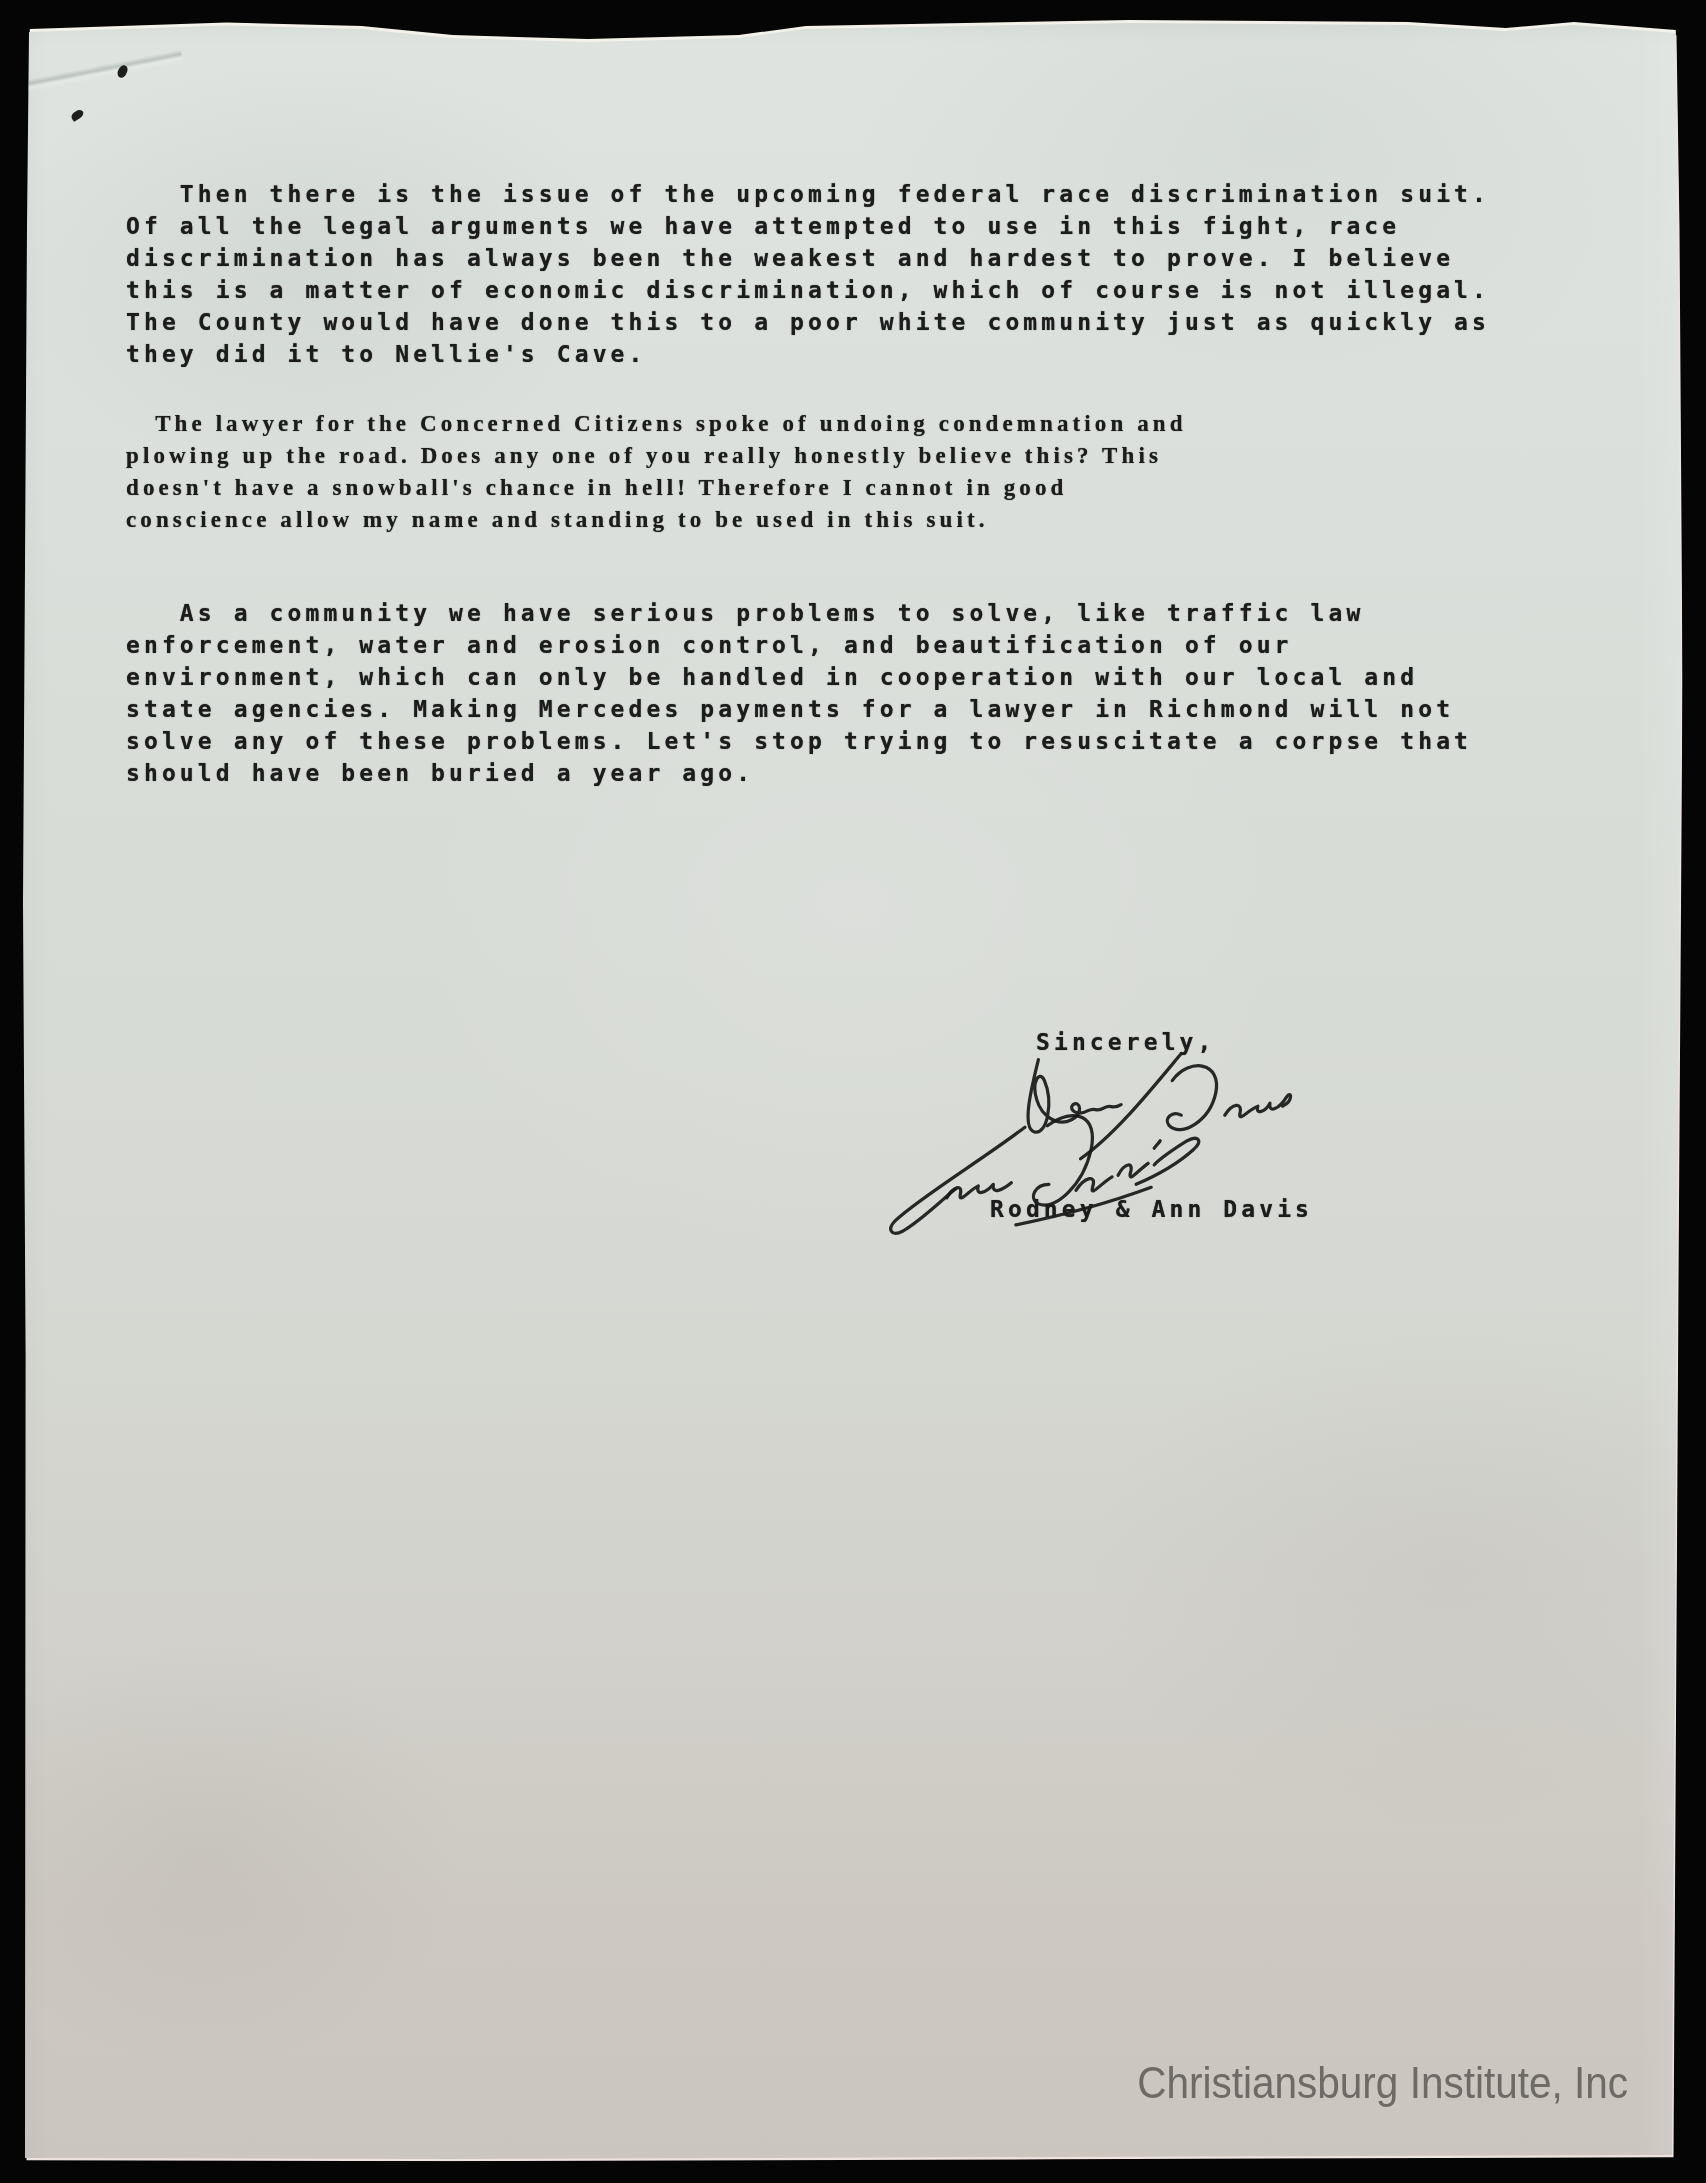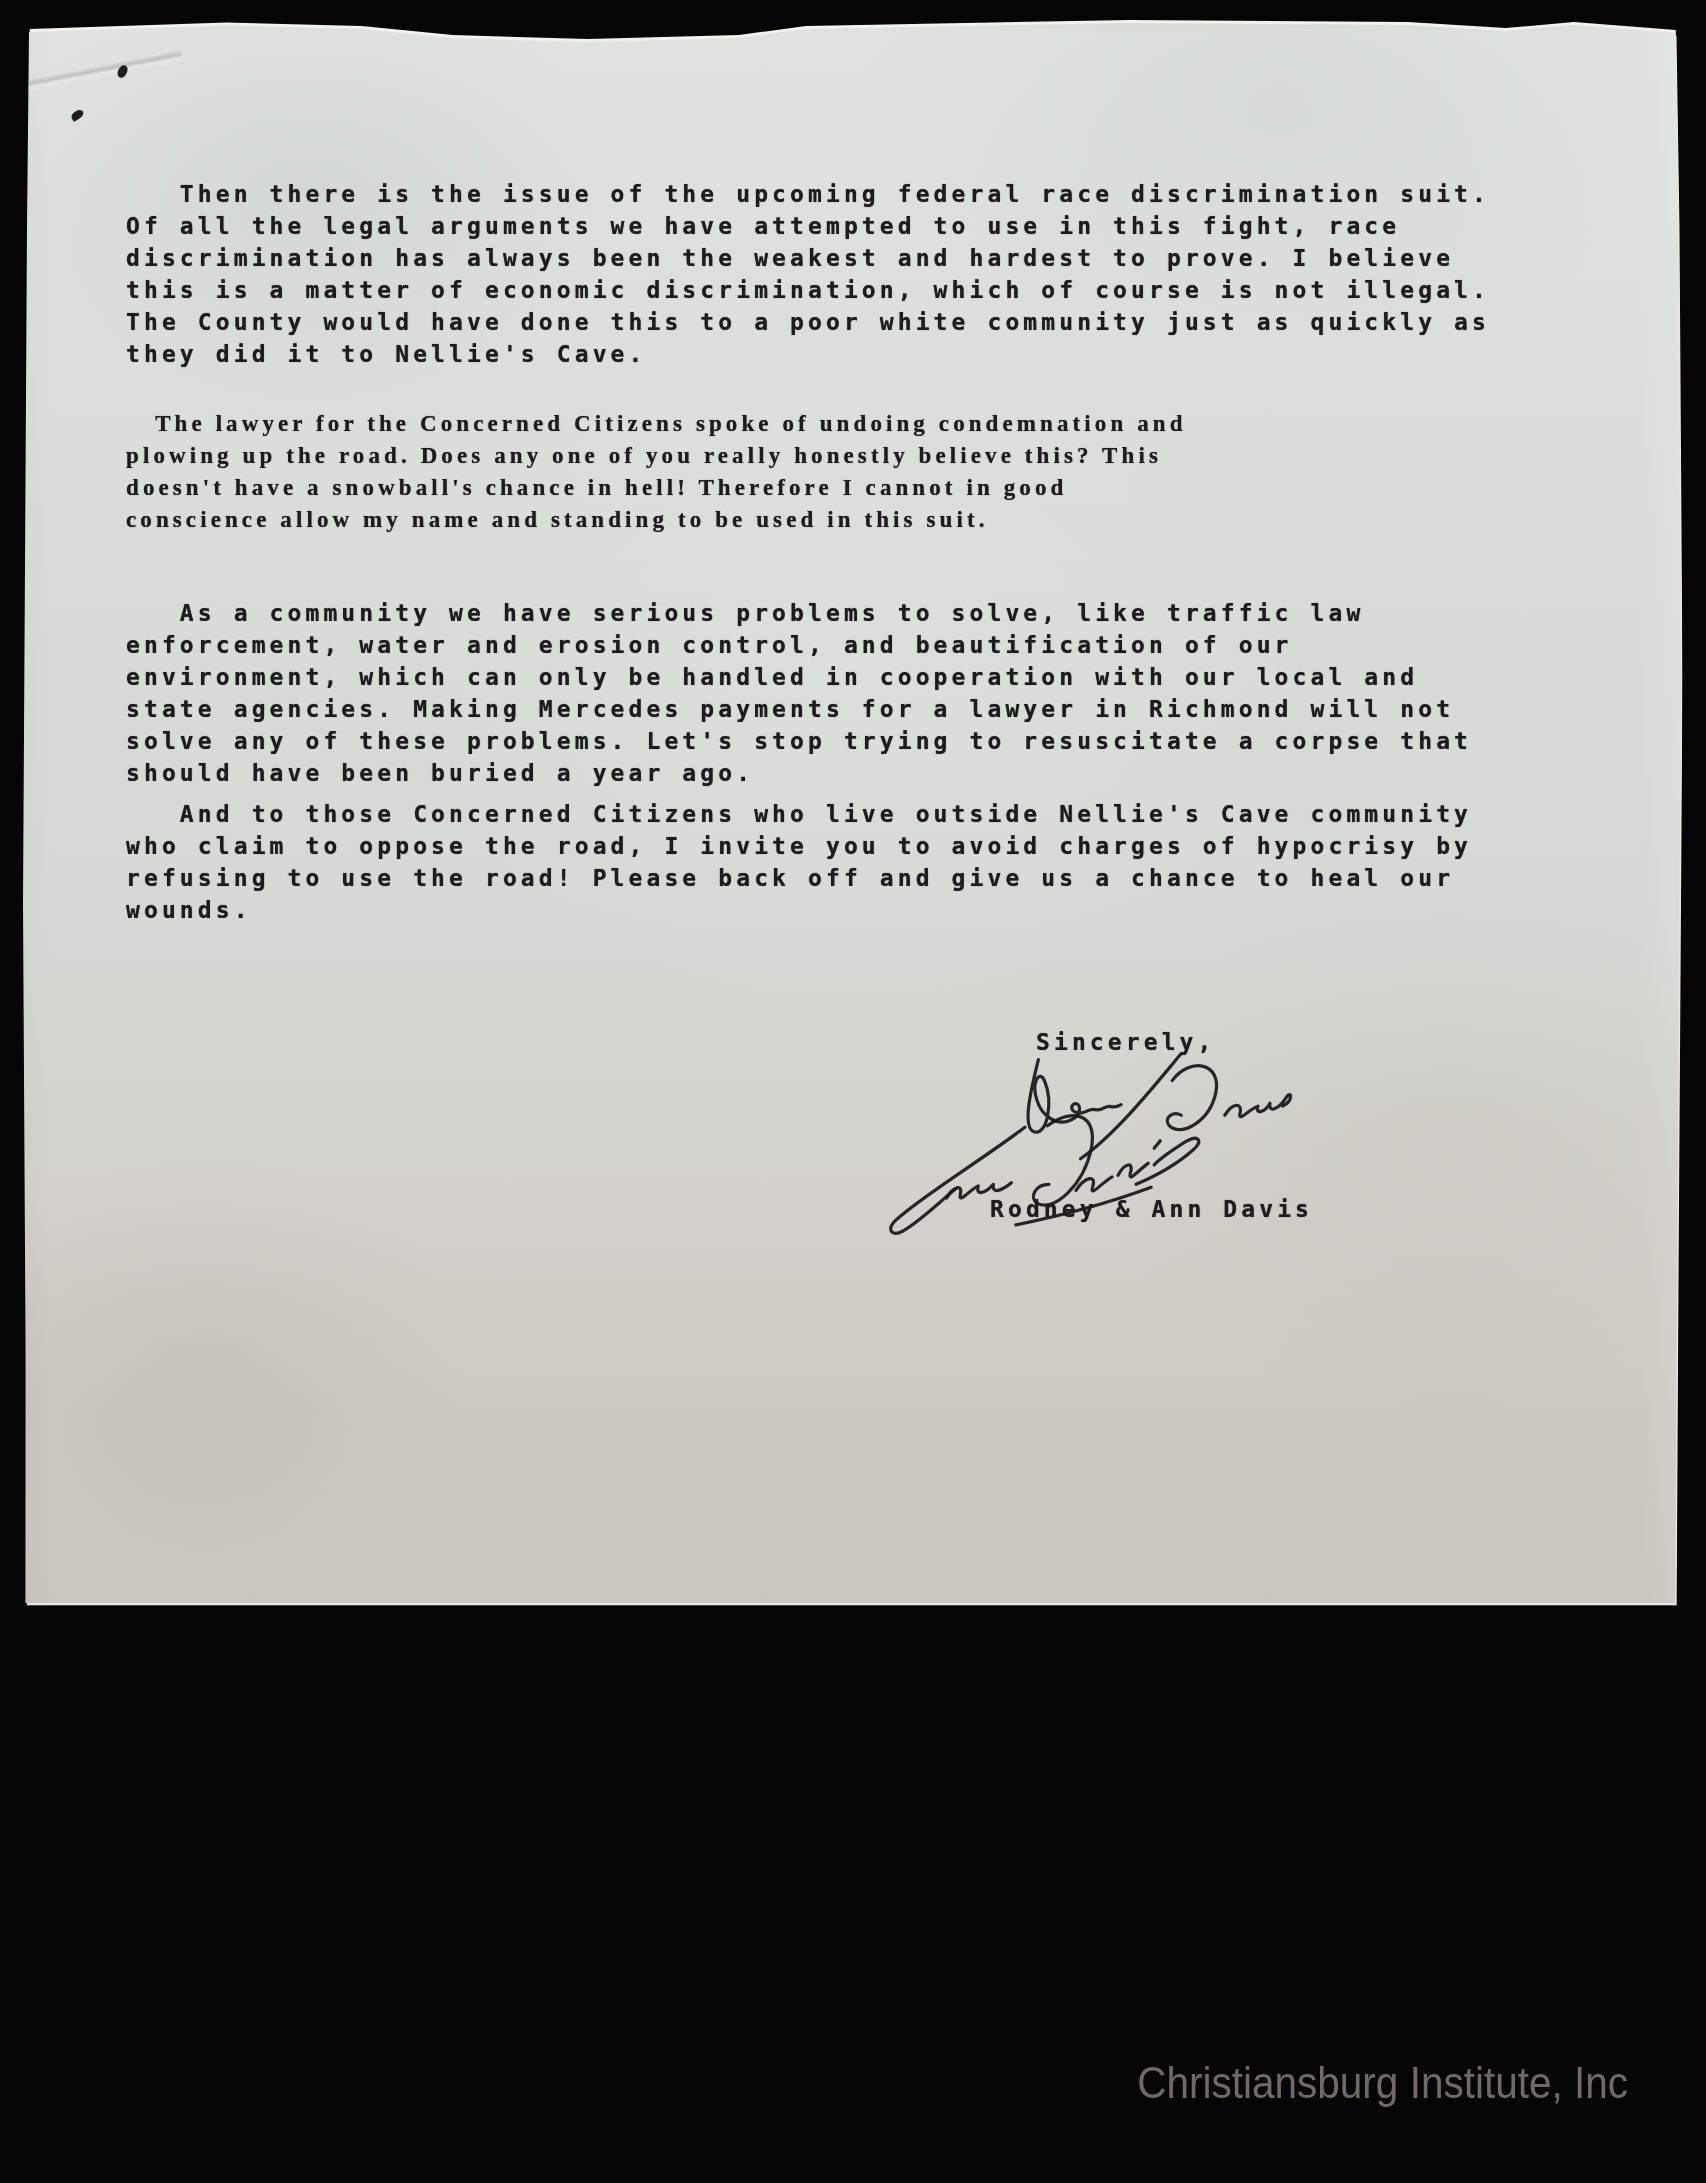--- a/index.html
+++ b/index.html
@@ -8,21 +8,21 @@
     width: 1706px;
     height: 2183px;
     background: #050505;
     overflow: hidden;
     font-family: "DejaVu Sans Mono", monospace;
   }
   
   .sheet {
     position: absolute;
     left: 0; top: 0;
-    width: 1706px; height: 1603px;
+    width: 1706px; height: 2183px;
     clip-path: polygon(
       29px 32px, 226px 25.6px, 361px 29px, 452px 38px, 587px 42px, 738px 38px,
       805px 29px, 1129px 23px, 1407px 25px, 1505px 31px, 1573px 25px,
       1675px 33px, 1678px 226px, 1681px 677px, 1677px 1279px, 1672px 2155px,
       1054px 2157px, 452px 2159px, 25px 2158px, 25.6px 1355px, 23px 903px, 27px 226px
     );
   }
   .rim-top    { background: #f3f1ea; transform: translate(0.8px, -3px); }
   .rim-bottom { background: #efe3e0; transform: translate(1.5px, 2.3px); }
   .paper {
@@ -113,24 +113,20 @@
 doesn't have a snowball's chance in hell! Therefore I cannot in good
 conscience allow my name and standing to be used in this suit.</p>
 
     <p class="typed p3">   As a community we have serious problems to solve, like traffic law
 enforcement, water and erosion control, and beautification of our
 environment, which can only be handled in cooperation with our local and
 state agencies. Making Mercedes payments for a lawyer in Richmond will not
 solve any of these problems. Let's stop trying to resuscitate a corpse that
 should have been buried a year ago.</p>
 
-    <p class="typed p4">   And to those Concerned Citizens who live outside Nellie's Cave community
-who claim to oppose the road, I invite you to avoid charges of hypocrisy by
-refusing to use the road! Please back off and give us a chance to heal our
-wounds.</p>
 
     <p class="typed closing">Sincerely,</p>
 
     <svg class="signature-svg" viewBox="0 0 600 290" xmlns="http://www.w3.org/2000/svg">
 
       <path d="M250,30 C240,70 228,120 244,126 C262,132 270,86 258,58 C252,44 240,58 248,84 C254,104 274,120 294,110 C310,102 306,84 296,90 C290,96 300,106 316,98 C328,92 324,102 338,94 C348,88 346,98 360,90"></path>
       <path d="M440,22 C400,70 352,130 306,162"></path>
       <path d="M428,58 C452,26 494,34 486,74 C478,112 440,134 424,118 C416,108 428,98 440,104"></path>
       <path d="M498,104 C508,88 522,86 518,102 C516,114 530,96 542,92 C538,104 552,100 558,88 C556,102 570,96 580,80 C586,70 590,84 575,92"></path>
 

